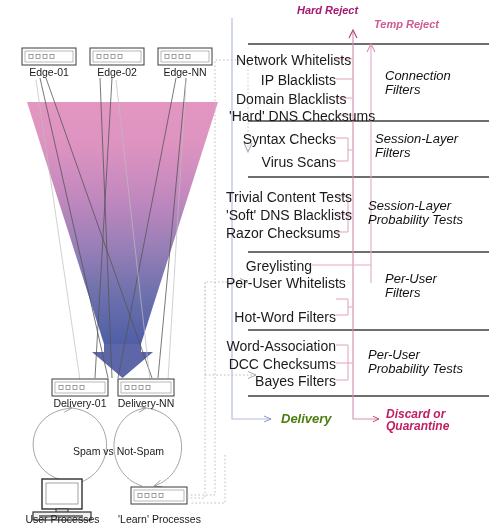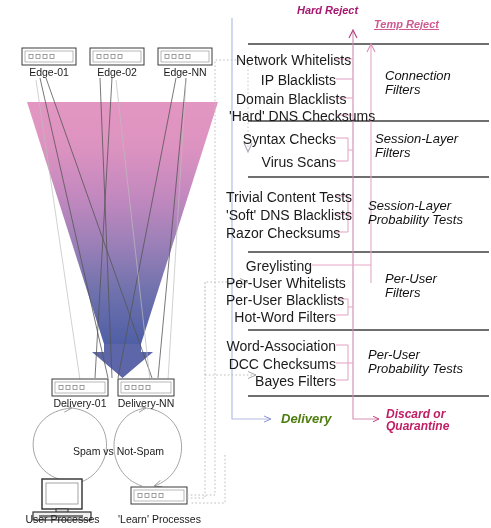--- a/index.html
+++ b/index.html
@@ -235,21 +235,21 @@
 
   <div class="lbl node-label" style="left:44px;top:397px;width:72px;">Delivery-01</div>
   <div class="lbl node-label" style="left:110px;top:397px;width:72px;">Delivery-NN</div>
 
   <div class="lbl center-label" style="left:73px;top:445px;">Spam vs Not-Spam</div>
 
   <div class="lbl node-label" style="left:20px;top:513px;width:85px;">User Processes</div>
   <div class="lbl node-label" style="left:118px;top:513px;width:83px;">'Learn' Processes</div>
 
   <div class="hard-reject" style="left:297px;top:4px;">Hard Reject</div>
-  <div class="temp-reject" style="left:374px;top:18px;text-decoration:underline;">Temp Reject</div>
+  <div class="temp-reject" style="left:374px;top:18px;">Temp Reject</div>
 
   <div class="filter-item" style="left:236px;top:52px;width:100px;">Network Whitelists</div>
   <div class="filter-item" style="left:236px;top:91px;width:100px;">Domain Blacklists</div>
   <div class="filter-item" style="left:236px;top:72px;width:100px;">IP Blacklists</div>
   <div class="filter-item" style="left:229px;top:108px;width:107px;">'Hard' DNS Checksums</div>
   <div class="group-title" style="left:385px;top:69px;width:104px;">
     <span>Connection</span><br>
     <span>Filters</span>
   </div>
 
@@ -263,21 +263,20 @@
   <div class="filter-item" style="left:226px;top:189px;width:110px;">Trivial Content Tests</div>
   <div class="filter-item" style="left:226px;top:207px;width:110px;">'Soft' DNS Blacklists</div>
   <div class="filter-item" style="left:226px;top:225px;width:110px;">Razor Checksums</div>
   <div class="group-title" style="left:368px;top:199px;width:124px;">
     <span>Session-Layer</span><br>
     <span>Probability Tests</span>
   </div>
 
   <div class="filter-item" style="left:226px;top:258px;width:86px;">Greylisting</div>
   <div class="filter-item" style="left:226px;top:275px;width:110px;">Per-User Whitelists</div>
-  <div class="filter-item" style="left:226px;top:292px;width:110px;">Per-User Blacklists</div>
   <div class="filter-item" style="left:226px;top:309px;width:110px;">Hot-Word Filters</div>
   <div class="group-title" style="left:385px;top:272px;width:104px;">
     <span>Per-User</span><br>
     <span>Filters</span>
   </div>
 
   <div class="filter-item" style="left:226px;top:356px;width:110px;">DCC Checksums</div>
   <div class="filter-item" style="left:226px;top:338px;width:110px;">Word-Association</div>
   <div class="filter-item" style="left:226px;top:373px;width:110px;">Bayes Filters</div>
   <div class="group-title" style="left:368px;top:348px;width:124px;">

